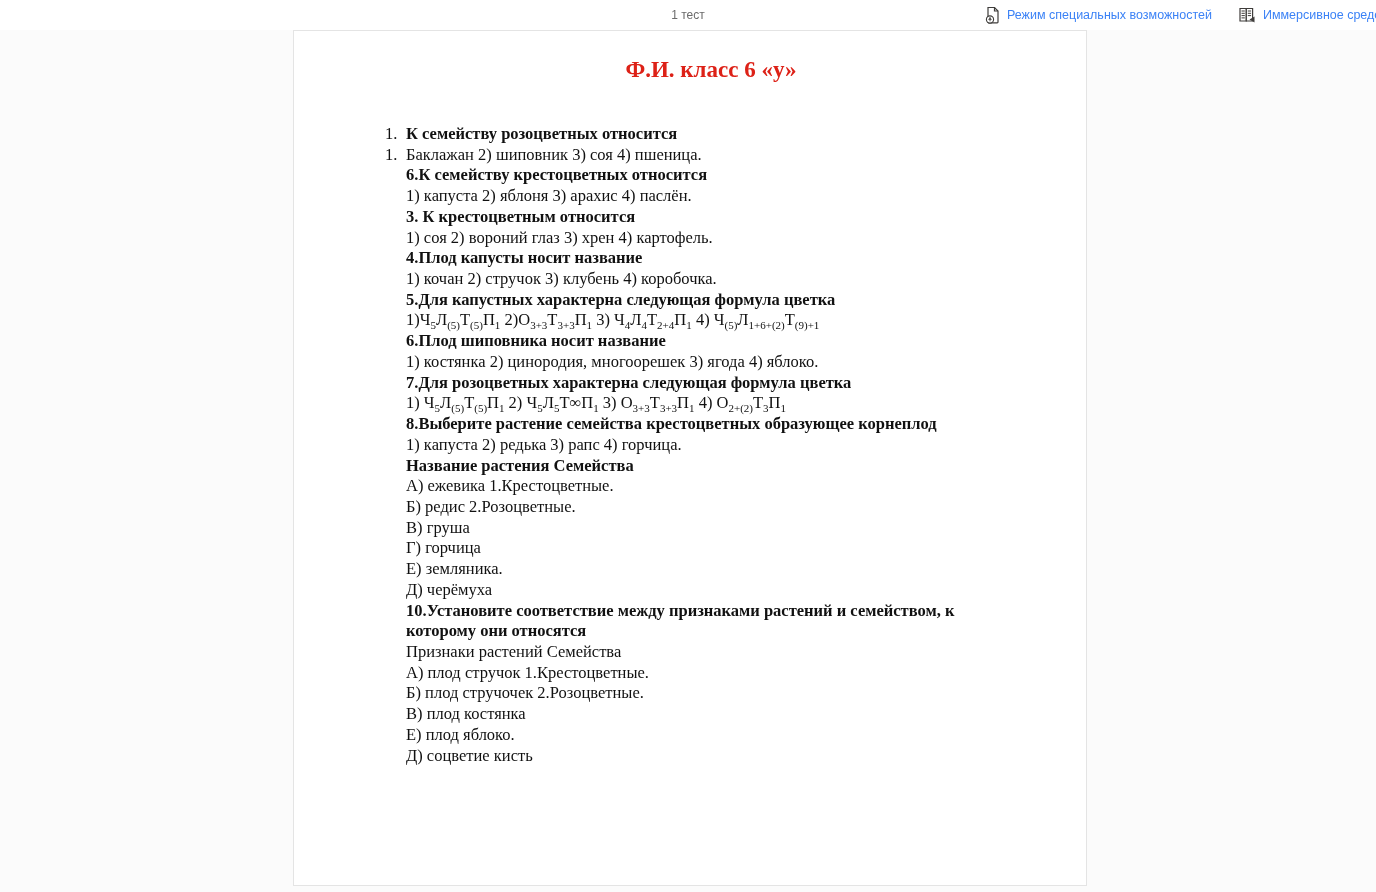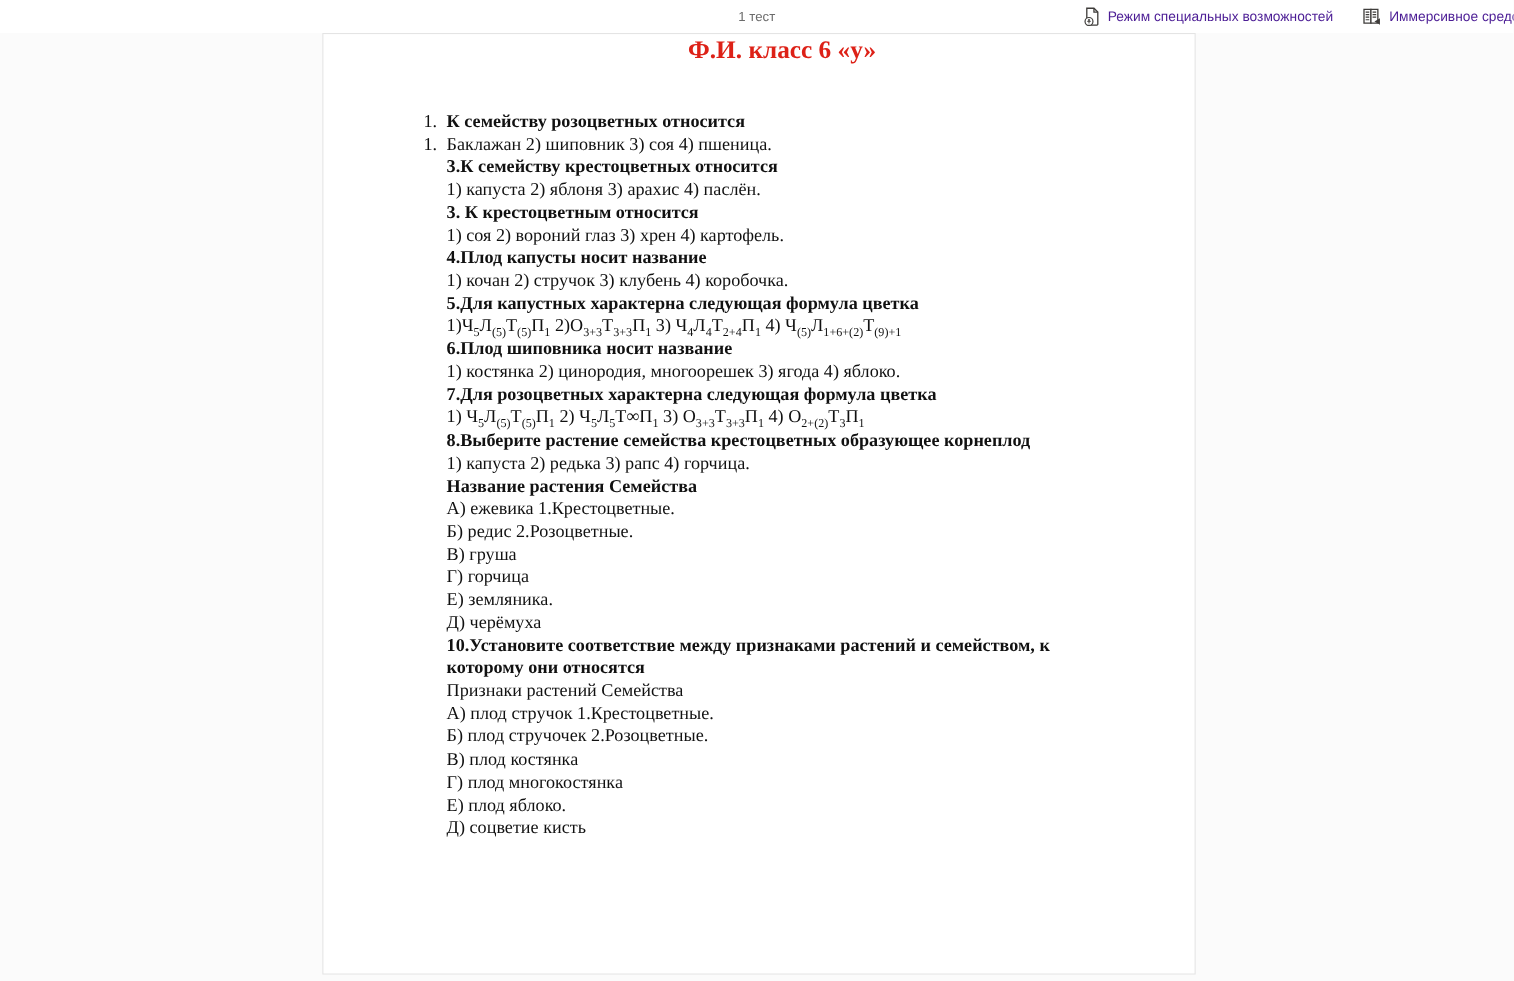--- a/index.html
+++ b/index.html
@@ -23,21 +23,21 @@
     font-size: 12px; color: #6b6b6b;
     white-space: nowrap;
   }
   .topbar-right {
     position: absolute; left: 984px; top: 0;
     height: 30px; display: flex; align-items: center; gap: 26px;
     white-space: nowrap;
   }
   .topbar-btn {
     display: flex; align-items: center; gap: 6px;
-    font-size: 12.5px; color: #4c1d95; cursor: pointer;
+    font-size: 12.5px; color: #3b82f6; cursor: pointer;
   }
   .topbar-btn svg { display: block; }
 
   
   .page {
     position: absolute; left: 293px; top: 30px;
     width: 794px; height: 856px;
     background: #ffffff;
     border: 1px solid #e4e4e4;
     box-sizing: border-box;
@@ -104,25 +104,25 @@
         </svg>
       </span>
       <span>Иммерсивное средств</span>
     </div>
 
   </div>
 </div>
 
 <div class="page">
   <div class="page-content">
-    <div class="doc-title" style="color: rgb(221, 33, 23);">Ф.И. класс 6 «у»</div>
+    <div class="doc-title" style="color: rgb(221, 33, 23); margin-top: 24px;">Ф.И. класс 6 «у»</div>
     <div class="doc-body">
         <div class="para bold with-marker"><span class="marker">1.</span>К семейству розоцветных относится</div>
         <div class="para with-marker"><span class="marker">1.</span>Баклажан 2) шиповник 3) соя 4) пшеница.</div>
-        <div class="para bold">3.К семейству крестоцветных относится</div>
+        <div class="para bold">6.К семейству крестоцветных относится</div>
         <div class="para">1) капуста 2) яблоня 3) арахис 4) паслён.</div>
         <div class="para bold">3. К крестоцветным относится</div>
         <div class="para">1) соя 2) вороний глаз 3) хрен 4) картофель.</div>
         <div class="para bold">4.Плод капусты носит название</div>
         <div class="para">1) кочан 2) стручок 3) клубень 4) коробочка.</div>
         <div class="para bold">5.Для капустных характерна следующая формула цветка</div>
         <div class="para">1)Ч<sub>5</sub>Л<sub>(5)</sub>Т<sub>(5)</sub>П<sub>1</sub> 2)О<sub>3+3</sub>Т<sub>3+3</sub>П<sub>1</sub> 3) Ч<sub>4</sub>Л<sub>4</sub>Т<sub>2+4</sub>П<sub>1</sub> 4) Ч<sub>(5)</sub>Л<sub>1+6+(2)</sub>Т<sub>(9)+1</sub></div>
         <div class="para bold">6.Плод шиповника носит название</div>
         <div class="para">1) костянка 2) цинородия, многоорешек 3) ягода 4) яблоко.</div>
         <div class="para bold">7.Для розоцветных характерна следующая формула цветка</div>
@@ -134,18 +134,17 @@
         <div class="para">Б) редис 2.Розоцветные.</div>
         <div class="para">В) груша</div>
         <div class="para">Г) горчица</div>
         <div class="para">Е) земляника.</div>
         <div class="para">Д) черёмуха</div>
         <div class="para bold">10.Установите соответствие между признаками растений и семейством, к которому они относятся</div>
         <div class="para">Признаки растений Семейства</div>
         <div class="para">А) плод стручок 1.Крестоцветные.</div>
         <div class="para">Б) плод стручочек 2.Розоцветные.</div>
         <div class="para">В) плод костянка</div>
-        <div class="para">Г) плод многокостянка</div>
         <div class="para">Е) плод яблоко.</div>
         <div class="para">Д) соцветие кисть</div>
       </div>
   </div>
 </div>
 
 </body></html>

